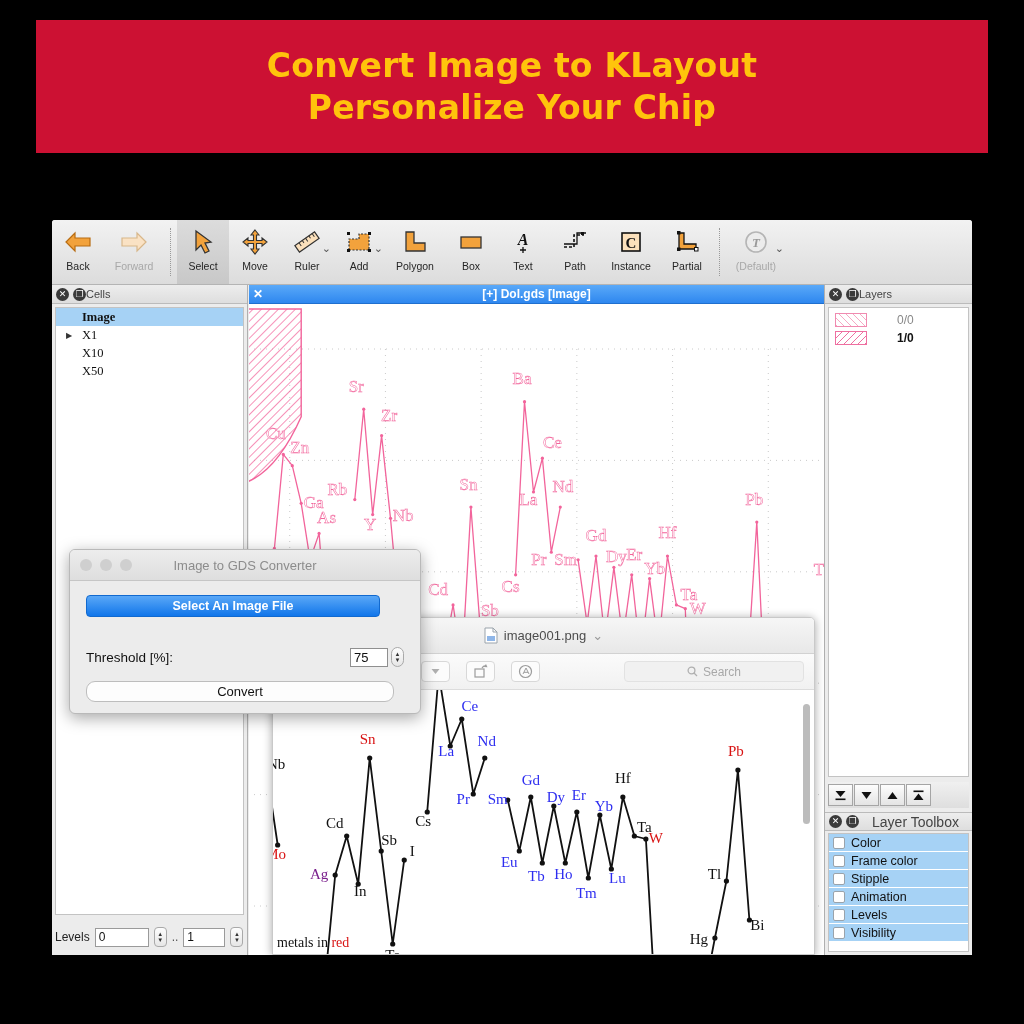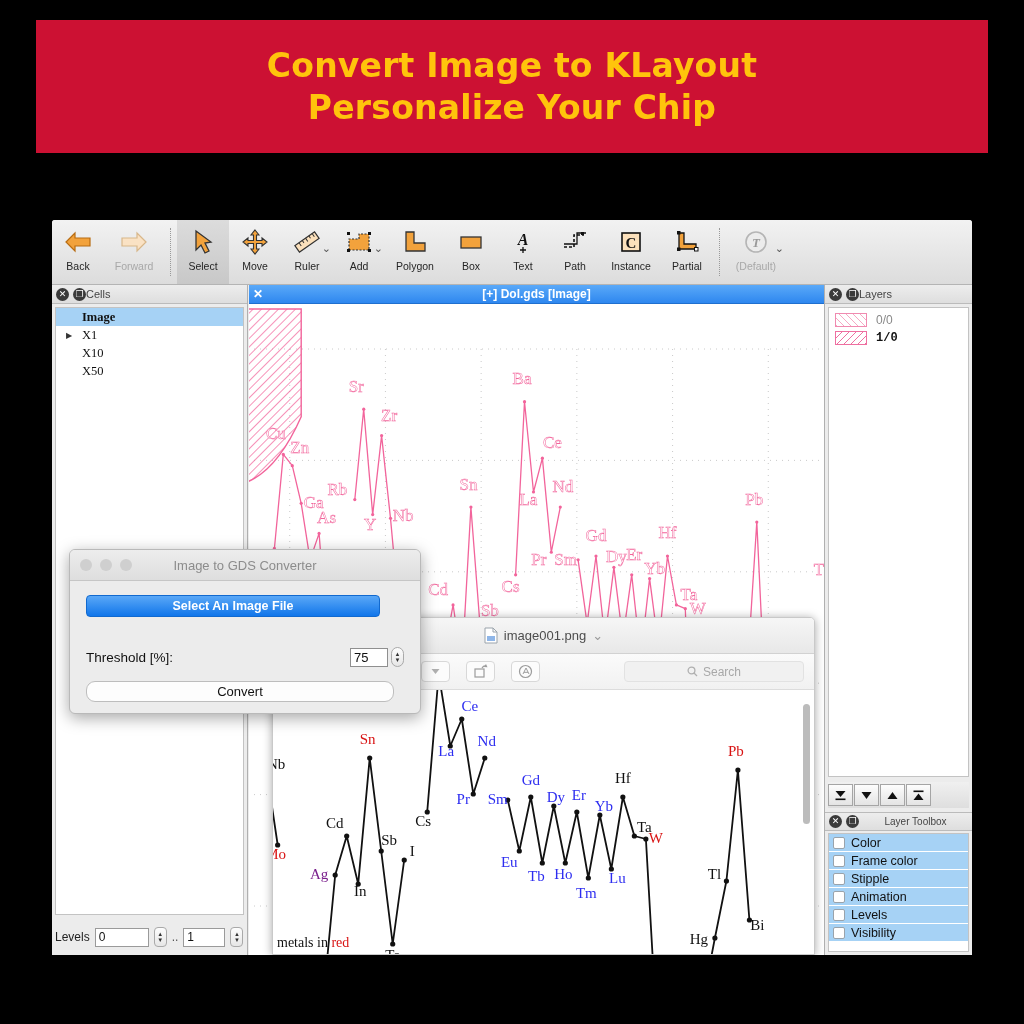--- a/index.html
+++ b/index.html
@@ -139,40 +139,40 @@
     position: absolute; left: 3px; right: 3px; top: 22px; height: 470px;
     background: #fff; border: 1px solid #c3c3c3; overflow: hidden; padding-top: 3px;
   }
   .layer-row { height: 18px; display: flex; align-items: center; padding-left: 6px; gap: 9px; }
   .swatch {
     width: 32px; height: 14px; border: 1px solid #f08ab0;
     background-image: repeating-linear-gradient(45deg, #f5a9c4 0 1px, transparent 1px 5px);
   }
   .swatch.b { border-color: #ee6fa0;
     background-image: repeating-linear-gradient(-45deg, #ee6fa0 0 1px, transparent 1px 5px); }
-  .layer-lbl { font-size: 12px; color: #888; }
-  .layer-lbl.strong { color: #111; font-weight: bold; font-family: Liberation Mono, monospace; }
+  .layer-lbl { font-size: 12px; color: #888; margin-left: 21px; }
+  .layer-lbl.strong { color: #111; font-weight: bold; }
 
   .lp-nav {
     position: absolute; left: 3px; right: 3px; top: 497px; height: 26px;
     display: flex; align-items: center; gap: 1px;
     background: linear-gradient(#f0f0f0,#dedede);
   }
   .navbtn {
     width: 25px; height: 22px; border: 1px solid #a5a5a5;
     background: linear-gradient(#fdfdfd,#e4e4e4);
     display: flex; align-items: center; justify-content: center;
   }
   .lt-head {
     position: absolute; left: 0; right: 0; top: 527px; height: 19px;
     background: linear-gradient(#ededed,#dedede);
     border-top: 1px solid #bbb; border-bottom: 1px solid #bbb;
     display: flex; align-items: center;
   }
-  .lt-head .ttl { flex: 1; text-align: center; font-size: 10px; color: #444; }
+  .lt-head .ttl { flex: 1; text-align: center; font-size: 14px; color: #444; }
   .lt-body { position: absolute; left: 3px; right: 3px; top: 548px; bottom: 3px;
     background: #fff; border: 1px solid #c3c3c3; overflow: hidden; }
   .lt-row {
     height: 18px; display: flex; align-items: center; gap: 6px; padding-left: 4px;
     background: #a6d2f5; border-bottom: 1px solid #fff;
   }
   .lt-row .cb {
     width: 12px; height: 12px; background: #fff; border: 1px solid #9aa3ab; border-radius: 2px;
   }
   .lt-row .lbl { font-size: 12.5px; color: #111; }

